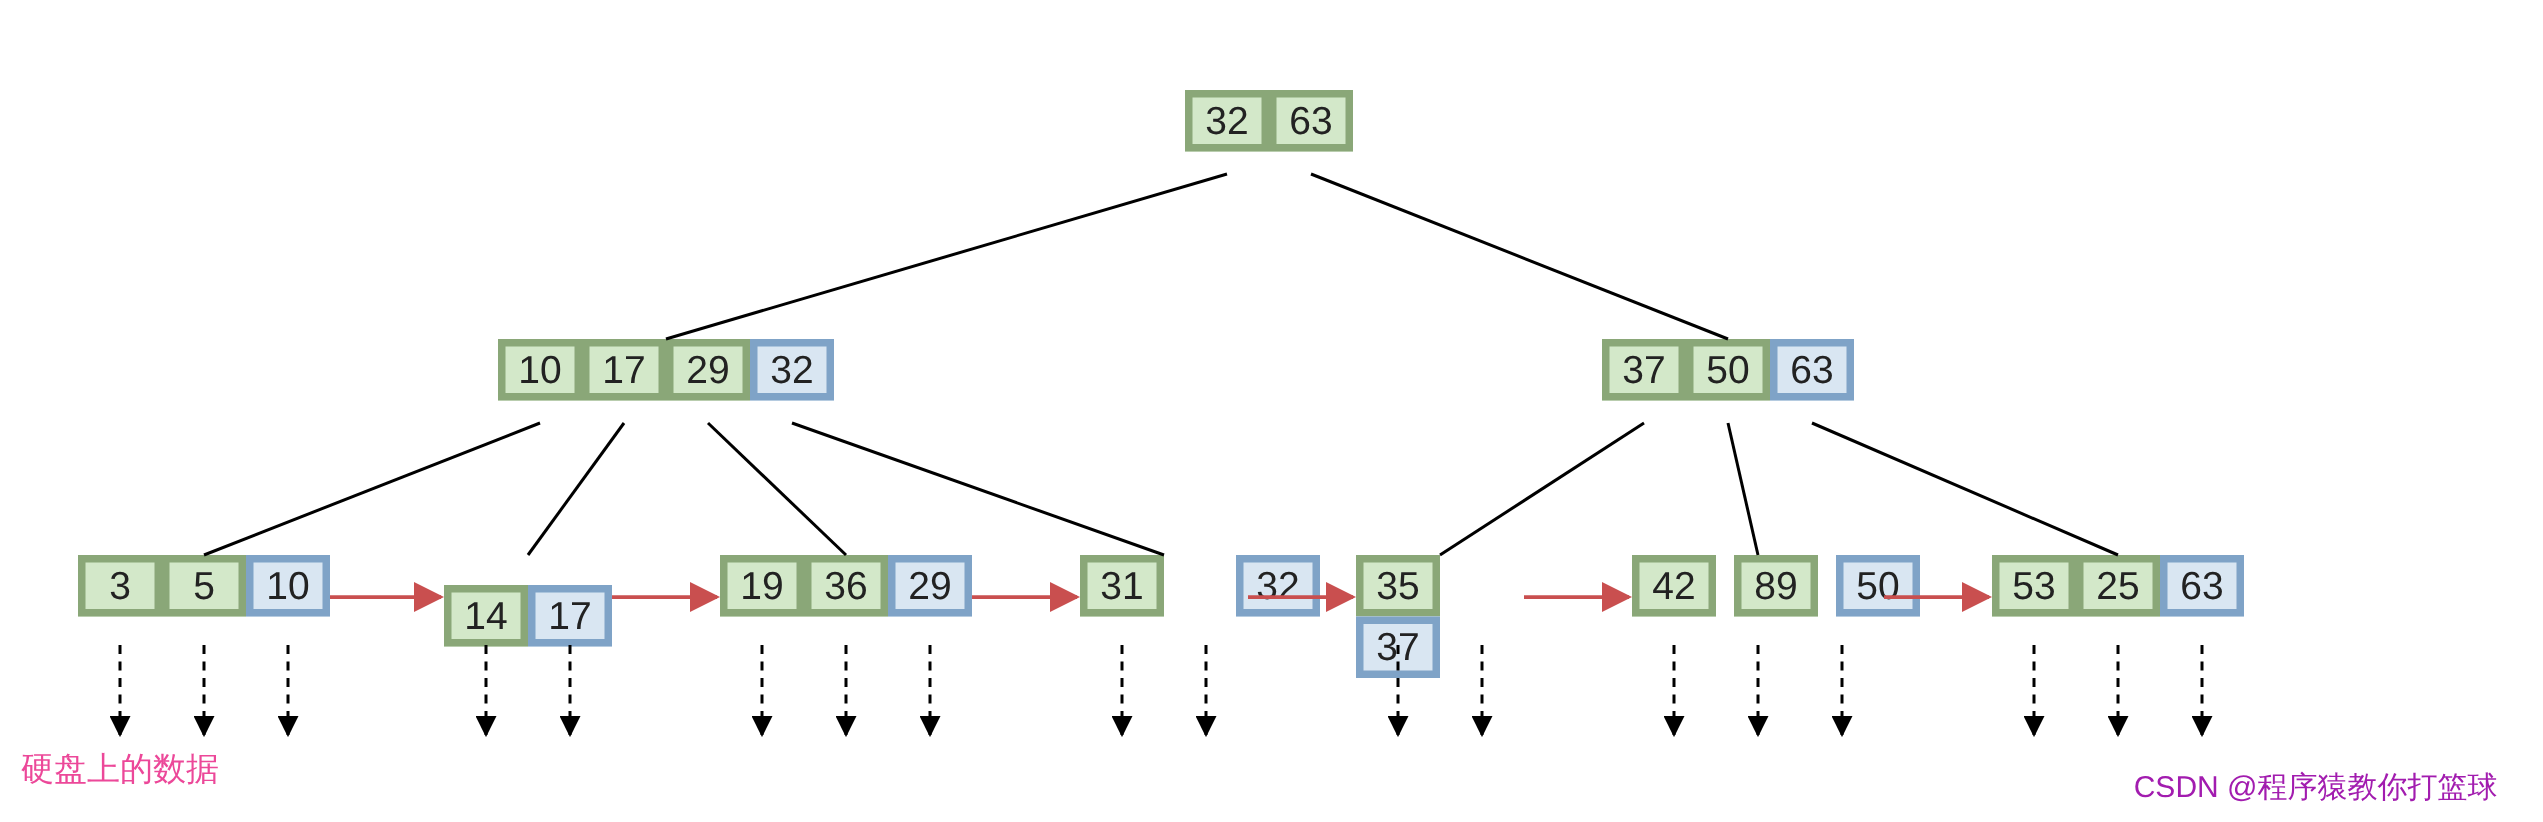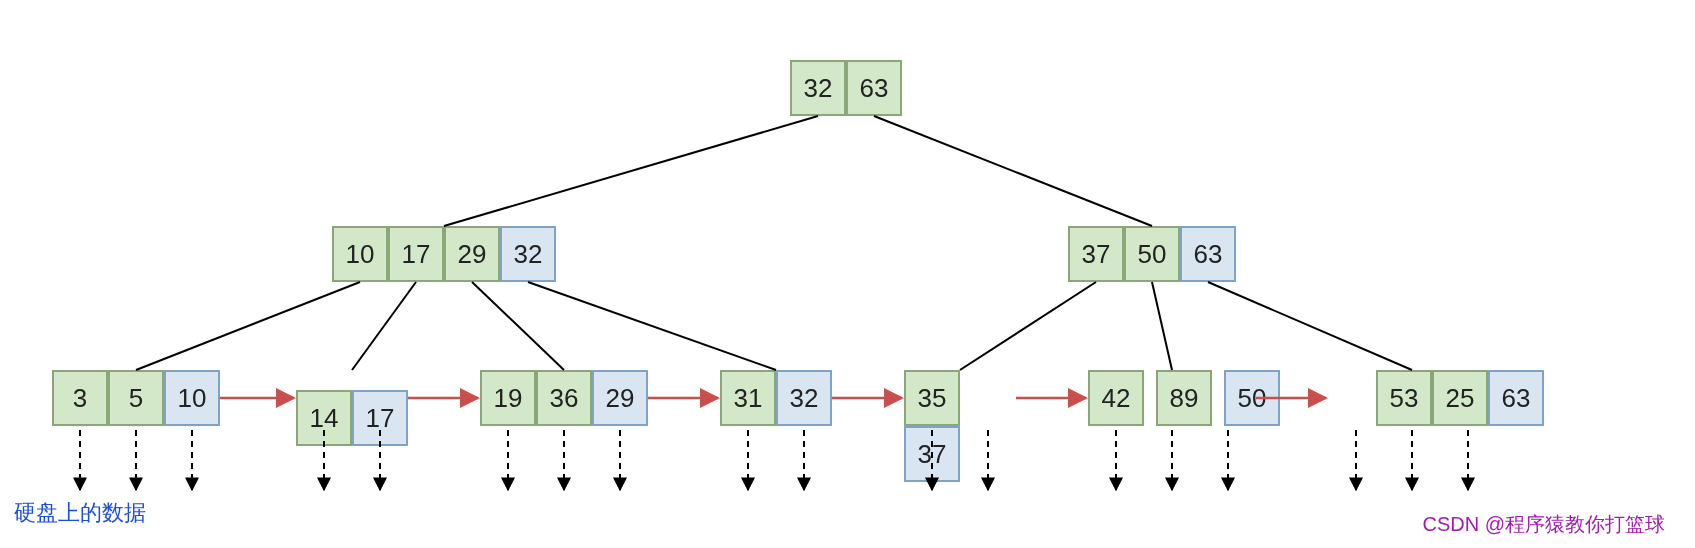--- a/index.html
+++ b/index.html
@@ -11,34 +11,34 @@
     font-family: Arial, sans-serif;
     background: #fff;
     position: relative;
   }
   .node {
     position: absolute;
     display: flex;
   }
   .cell {
     width: 56px;
-    height: 56px;
+    height: 41px;
     display: flex;
     align-items: center;
     justify-content: center;
     font-size: 26px;
     color: #222;
-    border: 2px solid #4c1d95;
+    border: 5px solid #4c1d95;
   }
   .green { background: #d3e8c9; border-color: #8aa778; }
   .blue  { background: #d9e6f2; border-color: #7fa3c7; }
   .label-bl {
     position: absolute;
     font-size: 22px;
-    color: #1d4ed8;
+    color: #ec4899;
   }
   .label-br {
     position: absolute;
     font-size: 20px;
     color: #a21caf;
   }
   svg.overlay {
     position:absolute;
     left:0; top:0;
     width:1695px;
@@ -73,34 +73,34 @@
 </div>
 <div class="node" style="left:296px; top:390px;">
   <div class="cell green">14</div>
   <div class="cell blue">17</div>
 </div>
 <div class="node" style="left:480px; top:370px;align-items:center;">
   <div class="cell green">19</div>
   <div class="cell green">36</div>
   <div class="cell blue">29</div>
 </div>
-<div class="node" style="left:720px; top:370px;">
+<div class="node" style="left:720px; top:370px;gap:48px;">
   <div class="cell green">31</div>
   <div class="cell blue">32</div>
 </div>
 <div class="node" style="left:904px; top:370px;flex-direction:column;">
   <div class="cell green">35</div>
   <div class="cell blue">37</div>
 </div>
 <div class="node" style="left:1088px; top:370px;gap:12px;">
   <div class="cell green">42</div>
   <div class="cell green">89</div>
   <div class="cell blue">50</div>
 </div>
-<div class="node" style="left:1328px; top:370px;margin-left:48px;">
+<div class="node" style="left:1328px; top:370px;">
   <div class="cell green">53</div>
   <div class="cell green">25</div>
   <div class="cell blue">63</div>
 </div>
 
 <div class="label-bl" style="left:14px; top:498px;">硬盘上的数据</div>
 <div class="label-br" style="right:30px; bottom:10px;">CSDN @程序猿教你打篮球</div>
 
 <svg class="overlay">
   <defs>

